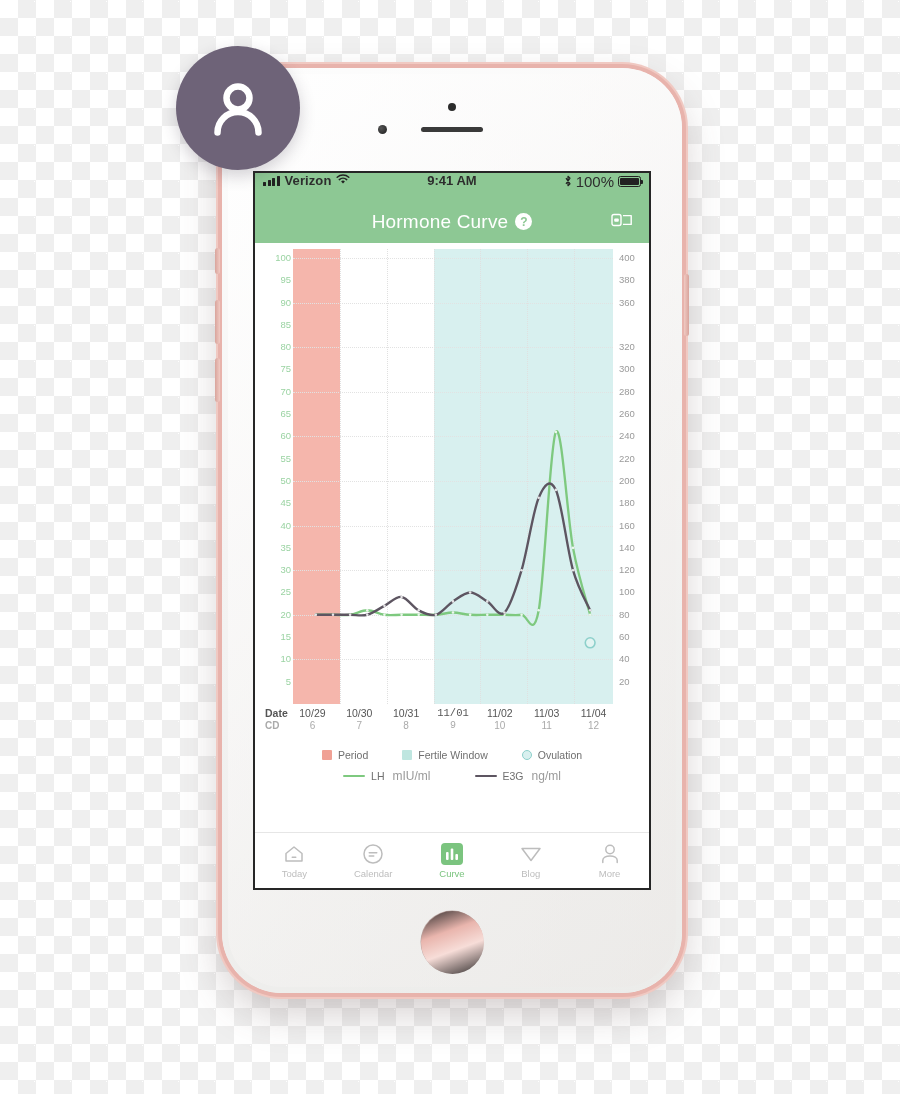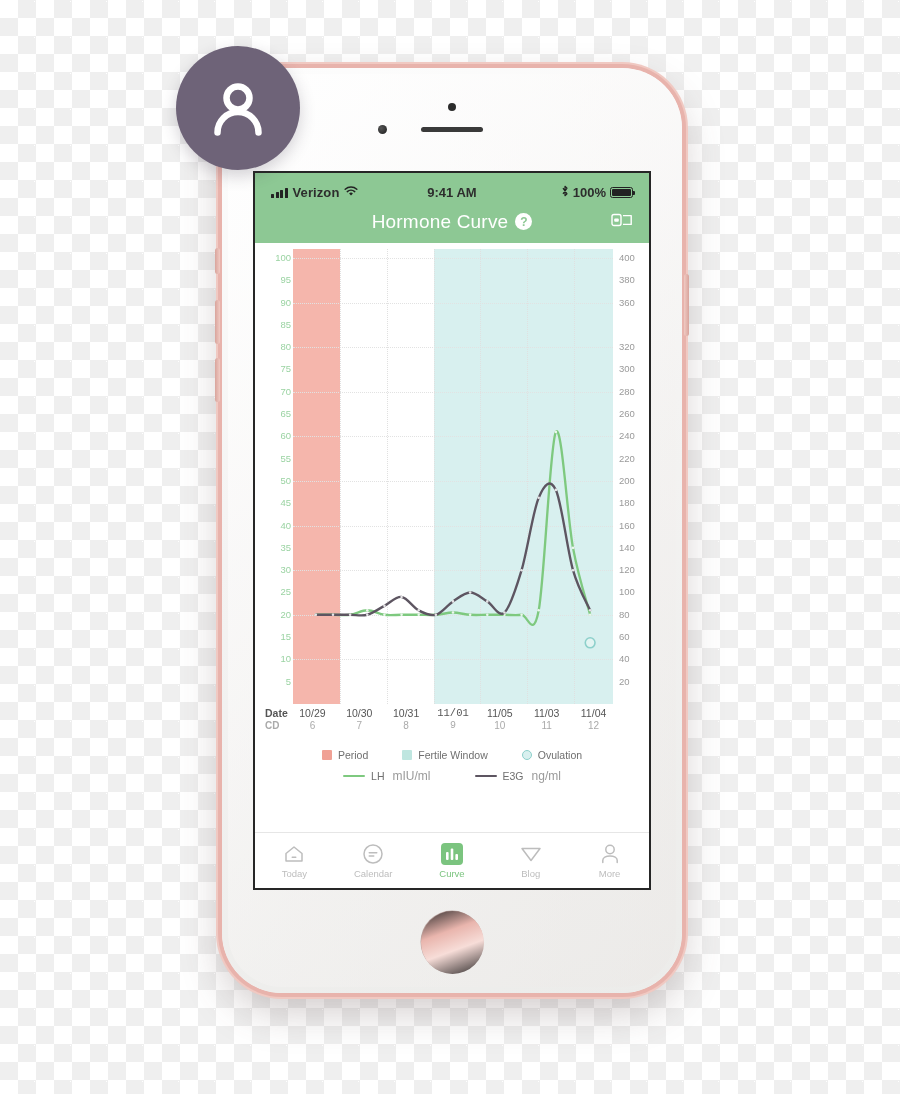--- a/index.html
+++ b/index.html
@@ -81,36 +81,36 @@
   
   #screen{
     position:absolute;left:33px;top:105px;width:394px;height:715px;
     background:#ffffff;overflow:hidden;
     box-shadow:0 0 0 2px #262626;
   }
 
   
   #status-bar{
     height:27px;background:#8dc894;color:#2d2d2d;
-    display:flex;align-items:flex-end;padding:0 16px;
+    display:flex;align-items:flex-start;padding:0 8px;
     font-size:13px;font-weight:bold;position:relative;gap:8px;
   }
   #status-left{display:flex;align-items:center;gap:5px;}
   .signal-bars{display:flex;align-items:flex-end;gap:1.5px;height:10px;}
   .signal-bars i{display:block;width:3px;background:#222;border-radius:.5px;}
   .signal-bars i:nth-child(1){height:4px;}
   .signal-bars i:nth-child(2){height:6px;}
   .signal-bars i:nth-child(3){height:8px;}
   .signal-bars i:nth-child(4){height:10px;}
   #carrier-label{font-size:13px;letter-spacing:.1px;}
   #status-time{
     position:absolute;left:50%;transform:translateX(-50%);
     font-size:13px;font-weight:bold;
   }
-  #status-right{margin-left:auto;display:flex;align-items:center;gap:4px;font-size:13px;font-weight:bold;}
+  #status-right{margin-left:auto;display:flex;align-items:center;gap:4px;font-size:15px;font-weight:normal;}
   .battery{
     width:23px;height:11px;border:1.4px solid #222;border-radius:2.5px;
     position:relative;padding:1.4px;box-sizing:border-box;
   }
   .battery::after{
     content:"";position:absolute;right:-3.4px;top:3px;width:2px;height:4px;
     background:#222;border-radius:0 1px 1px 0;
   }
   .battery > i{display:block;height:100%;background:#222;border-radius:1px;}
 
@@ -389,21 +389,21 @@
             </div>
             <div class="xlab" style="left: 147.143px;">
               <div class="d">10/31</div>
               <div class="c">8</div>
             </div>
             <div class="xlab" style="left: 194px; font-family: Liberation Mono, monospace;">
               <div class="d">11/01</div>
               <div class="c">9</div>
             </div>
             <div class="xlab" style="left: 240.857px;">
-              <div class="d">11/05</div>
+              <div class="d">11/02</div>
               <div class="c">10</div>
             </div>
             <div class="xlab" style="left: 287.714px;">
               <div class="d">11/03</div>
               <div class="c">11</div>
             </div>
             <div class="xlab" style="left: 334.571px;">
               <div class="d">11/04</div>
               <div class="c">12</div>
             </div>

